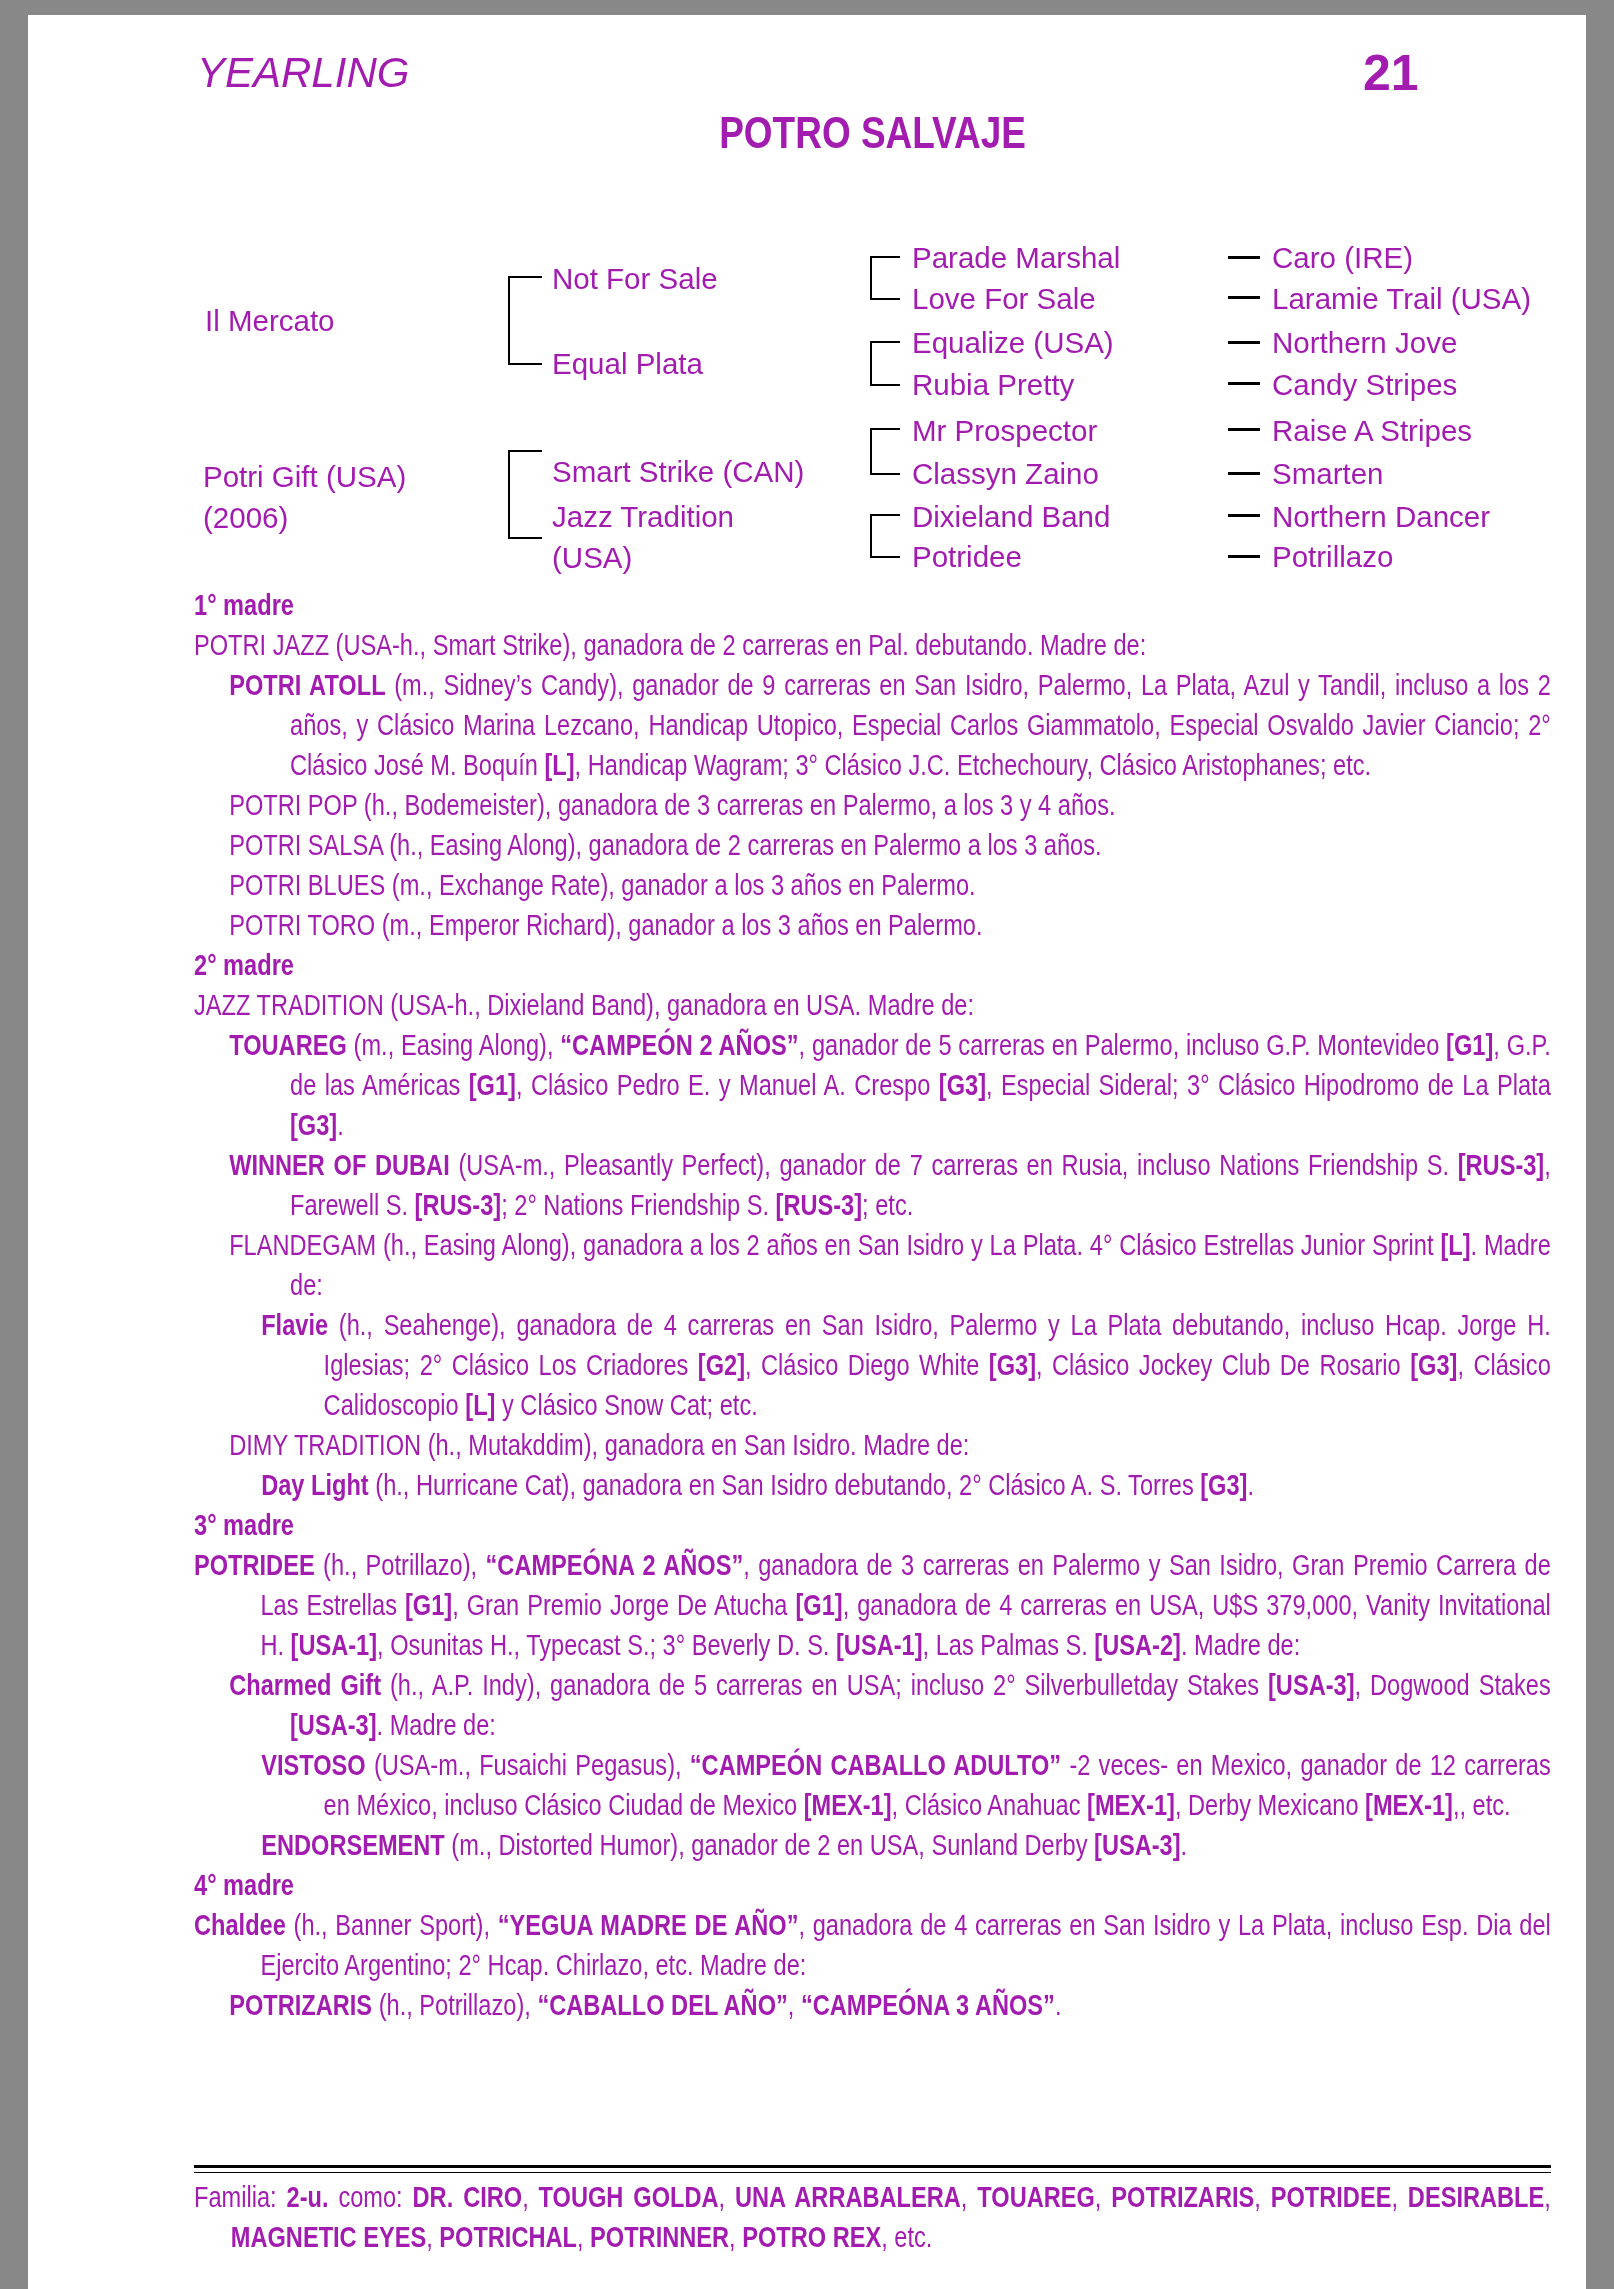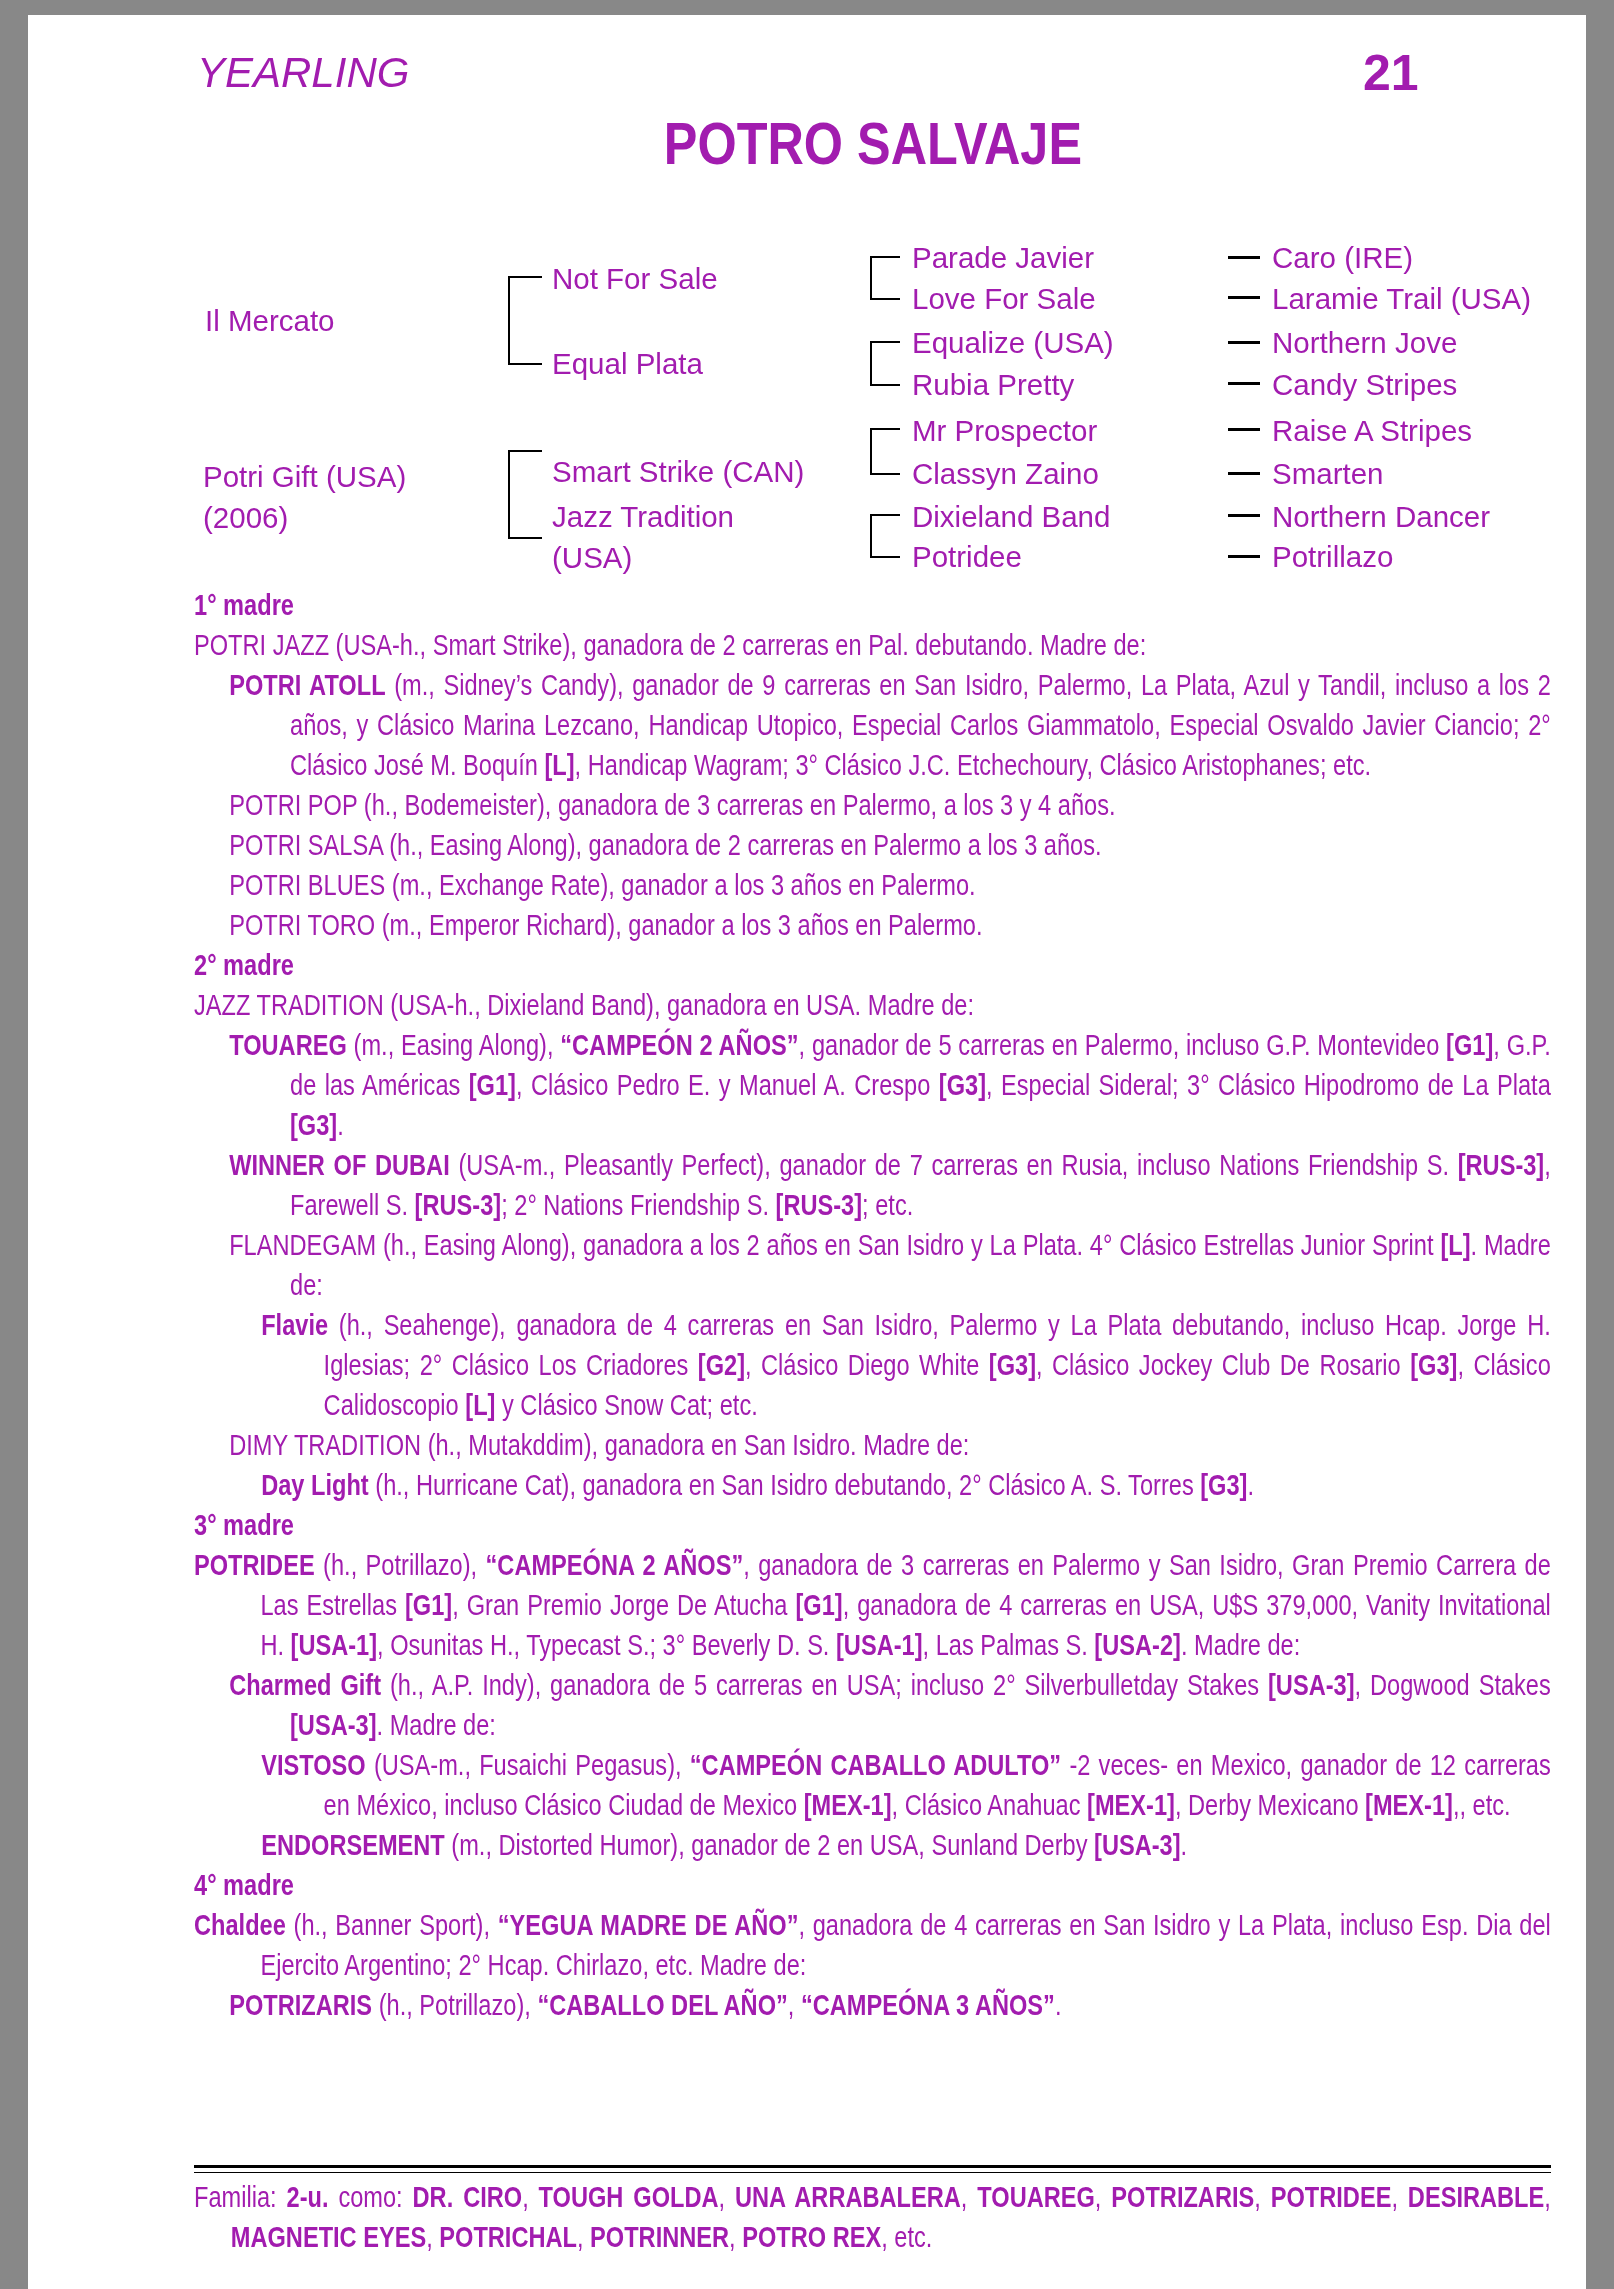--- a/index.html
+++ b/index.html
@@ -8,21 +8,21 @@
   .abs{position:absolute;}
 
   
   .yearling{left:169px;top:37px;font-size:42px;font-style:italic;line-height:42px;}
   .haras{left:166px;top:26px;width:1357px;text-align:center;
          font-family:"Liberation Serif",serif;font-variant:small-caps;
          font-size:59px;line-height:59px;letter-spacing:1.8px;}
   .pagenum{left:1335px;top:33px;font-size:50px;font-weight:bold;line-height:50px;}
 
   
-  .title{left:166px;top:97px;width:1357px;text-align:center;font-size:60px;
+  .title{left:166px;top:86px;width:1357px;text-align:center;font-size:44px;
          font-weight:bold;line-height:64px;white-space:nowrap;}
   .title>span{display:inline-block;transform:scaleX(.84);}
   .subtitle{left:166px;top:163px;width:1357px;text-align:center;font-size:33px;line-height:37px;}
 
   
   .ped{position:absolute;font-size:29.5px;line-height:41px;white-space:nowrap;}
   .bracket{position:absolute;border-left:2.8px solid #000;border-top:2.8px solid #000;
            border-bottom:2.8px solid #000;box-sizing:border-box;}
   .dash{position:absolute;left:1200px;width:32px;height:2.8px;background:#000;}
 
@@ -71,21 +71,21 @@
     <div class="ped" style="left:524px;top:481px">
       <div>Jazz Tradition</div>
       <div>(USA)</div>
     </div>
 
     <div class="bracket" style="left:842px;top:241px;width:30px;height:44px"></div>
     <div class="bracket" style="left:842px;top:326px;width:30px;height:45px"></div>
     <div class="bracket" style="left:842px;top:413px;width:30px;height:47px"></div>
     <div class="bracket" style="left:842px;top:499px;width:30px;height:44px"></div>
 
-    <div class="ped" style="left:884px;top:222px">Parade Javier</div>
+    <div class="ped" style="left:884px;top:222px">Parade Marshal</div>
     <div class="ped" style="left:884px;top:263px">Love For Sale</div>
     <div class="ped" style="left:884px;top:307px">Equalize (USA)</div>
     <div class="ped" style="left:884px;top:349px">Rubia Pretty</div>
     <div class="ped" style="left:884px;top:395px">Mr Prospector</div>
     <div class="ped" style="left:884px;top:438px">Classyn Zaino</div>
     <div class="ped" style="left:884px;top:481px">Dixieland Band</div>
     <div class="ped" style="left:884px;top:521px">Potridee</div>
 
     <div class="dash" style="top:241px"></div>
     <div class="dash" style="top:281px"></div>

